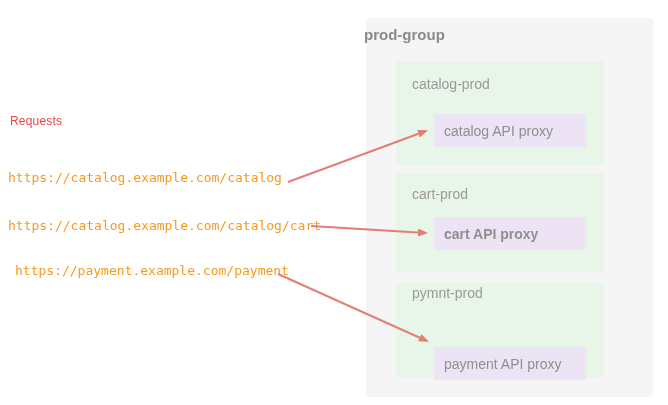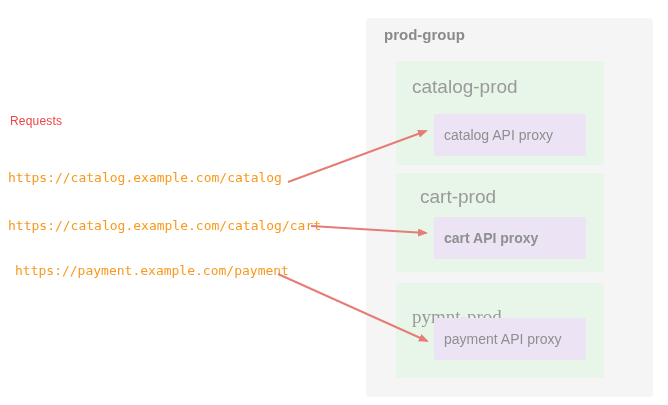--- a/index.html
+++ b/index.html
@@ -37,61 +37,61 @@
 
   .group-box {
     left: 366px;
     top: 18px;
     width: 287px;
     height: 379px;
     background: var(--group-bg, #f5f5f6);
     border-radius: 4px;
   }
   .group-title {
-    left: 384px;
+    left: 364px;
     top: 26px;
     font-size: 15px;
     font-weight: bold;
     color: var(--title-text, #8b8b8b);
   }
   .env-box {
     left: 396px;
     width: 208px;
     background: var(--env-bg, #e8f5e9);
     border-radius: 2px;
   }
   .env-1 { top: 61px;  height: 104px; }
   .env-2 { top: 173px; height: 99px; }
   .env-3 { top: 283px; height: 95px; }
 
   .env-label {
     left: 412px;
-    font-size: 19px;
+    font-size: 14px;
     color: var(--label-text, #9a9a9a);
   }
   .env-label-1 { top: 76px; }
-  .env-label-2 { top: 186px; margin-left: 8px; }
-  .env-label-3 { top: 306px; font-family: Liberation Serif, serif; }
+  .env-label-2 { top: 186px; }
+  .env-label-3 { top: 285px; }
 
   .proxy-box {
     left: 434px;
     width: 152px;
-    height: 42px;
+    height: 33px;
     background: var(--proxy-bg, #ece3f5);
     border-radius: 2px;
     display: flex;
     align-items: center;
     padding-left: 10px;
     box-sizing: border-box;
     font-size: 14px;
     color: #8f8f8f;
   }
   .proxy-1 { top: 114px; }
   .proxy-2 { top: 217px; font-weight: bold; }
-  .proxy-3 { top: 318px; }
+  .proxy-3 { top: 347px; }
 
   svg.arrows {
     position: absolute;
     left: 0;
     top: 0;
     pointer-events: none;
   }
   svg.arrows line {
     stroke: var(--arrow, #e57d76);
     stroke-width: 2;

